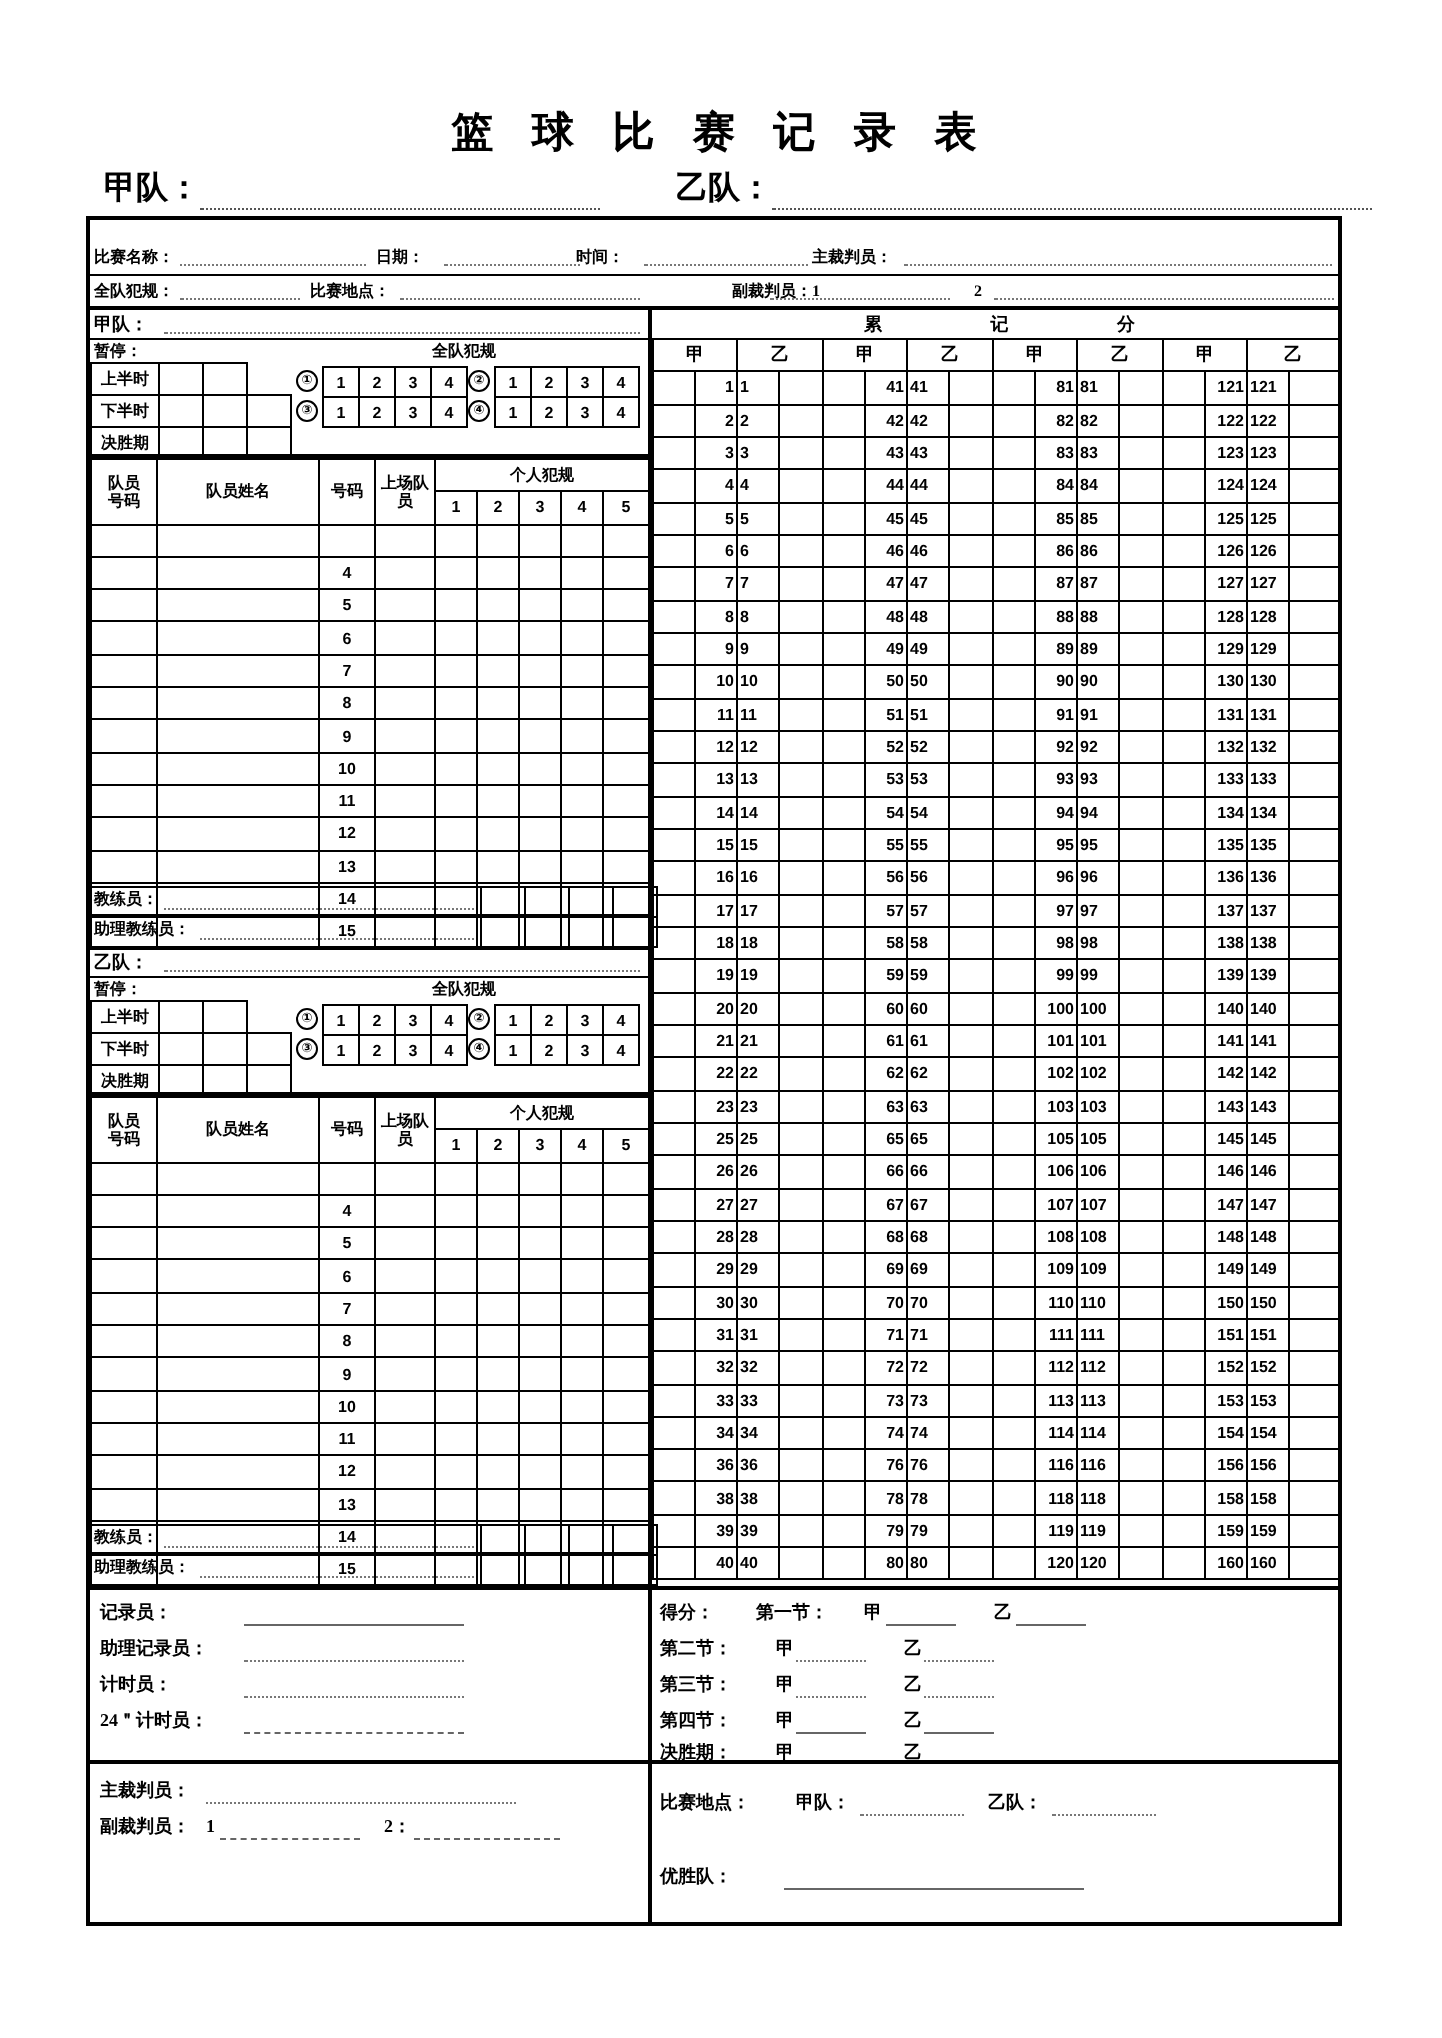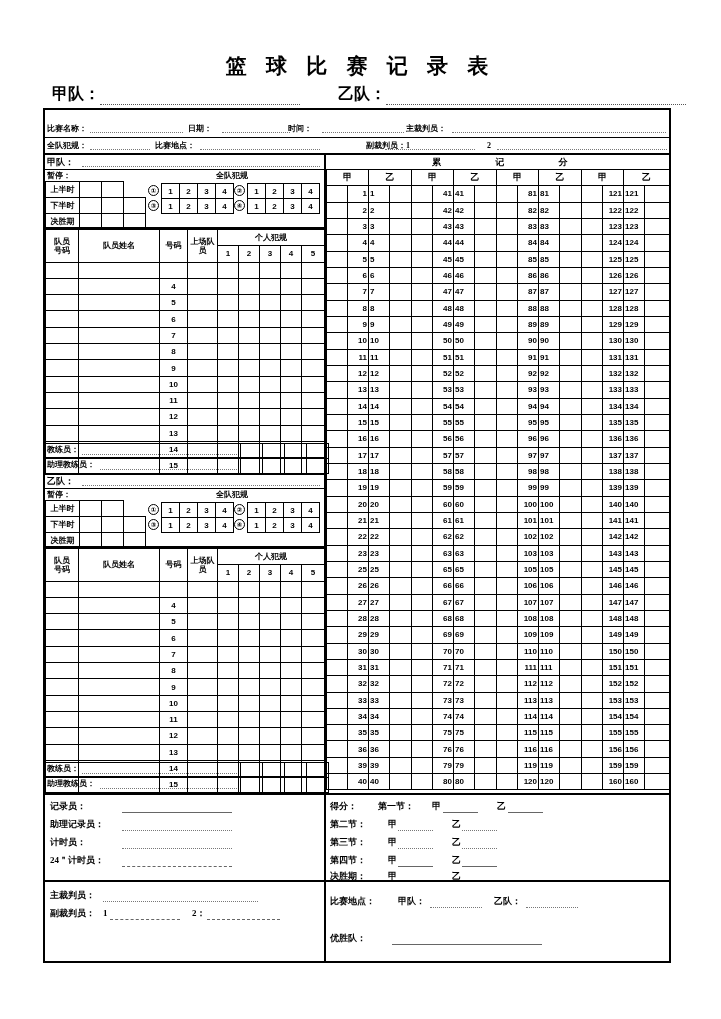--- a/index.html
+++ b/index.html
@@ -1307,52 +1307,52 @@
           <td class="nl">114</td>
           <td class="nr">114</td>
           <td></td>
           <td></td>
           <td class="nl">154</td>
           <td class="nr">154</td>
           <td></td>
         </tr>
         <tr>
           <td></td>
-          <td class="nl">35</td>
-          <td class="nr">35</td>
-          <td></td>
-          <td></td>
-          <td class="nl">75</td>
-          <td class="nr">75</td>
-          <td></td>
-          <td></td>
-          <td class="nl">115</td>
-          <td class="nr">115</td>
-          <td></td>
-          <td></td>
-          <td class="nl">155</td>
-          <td class="nr">155</td>
-          <td></td>
-        </tr>
-        <tr>
-          <td></td>
           <td class="nl">36</td>
           <td class="nr">36</td>
           <td></td>
           <td></td>
           <td class="nl">76</td>
           <td class="nr">76</td>
           <td></td>
           <td></td>
           <td class="nl">116</td>
           <td class="nr">116</td>
           <td></td>
           <td></td>
           <td class="nl">156</td>
           <td class="nr">156</td>
+          <td></td>
+        </tr>
+        <tr>
+          <td></td>
+          <td class="nl">38</td>
+          <td class="nr">38</td>
+          <td></td>
+          <td></td>
+          <td class="nl">78</td>
+          <td class="nr">78</td>
+          <td></td>
+          <td></td>
+          <td class="nl">118</td>
+          <td class="nr">118</td>
+          <td></td>
+          <td></td>
+          <td class="nl">158</td>
+          <td class="nr">158</td>
           <td></td>
         </tr>
         <tr>
           <td></td>
           <td class="nl">39</td>
           <td class="nr">39</td>
           <td></td>
           <td></td>
           <td class="nl">79</td>
           <td class="nr">79</td>

